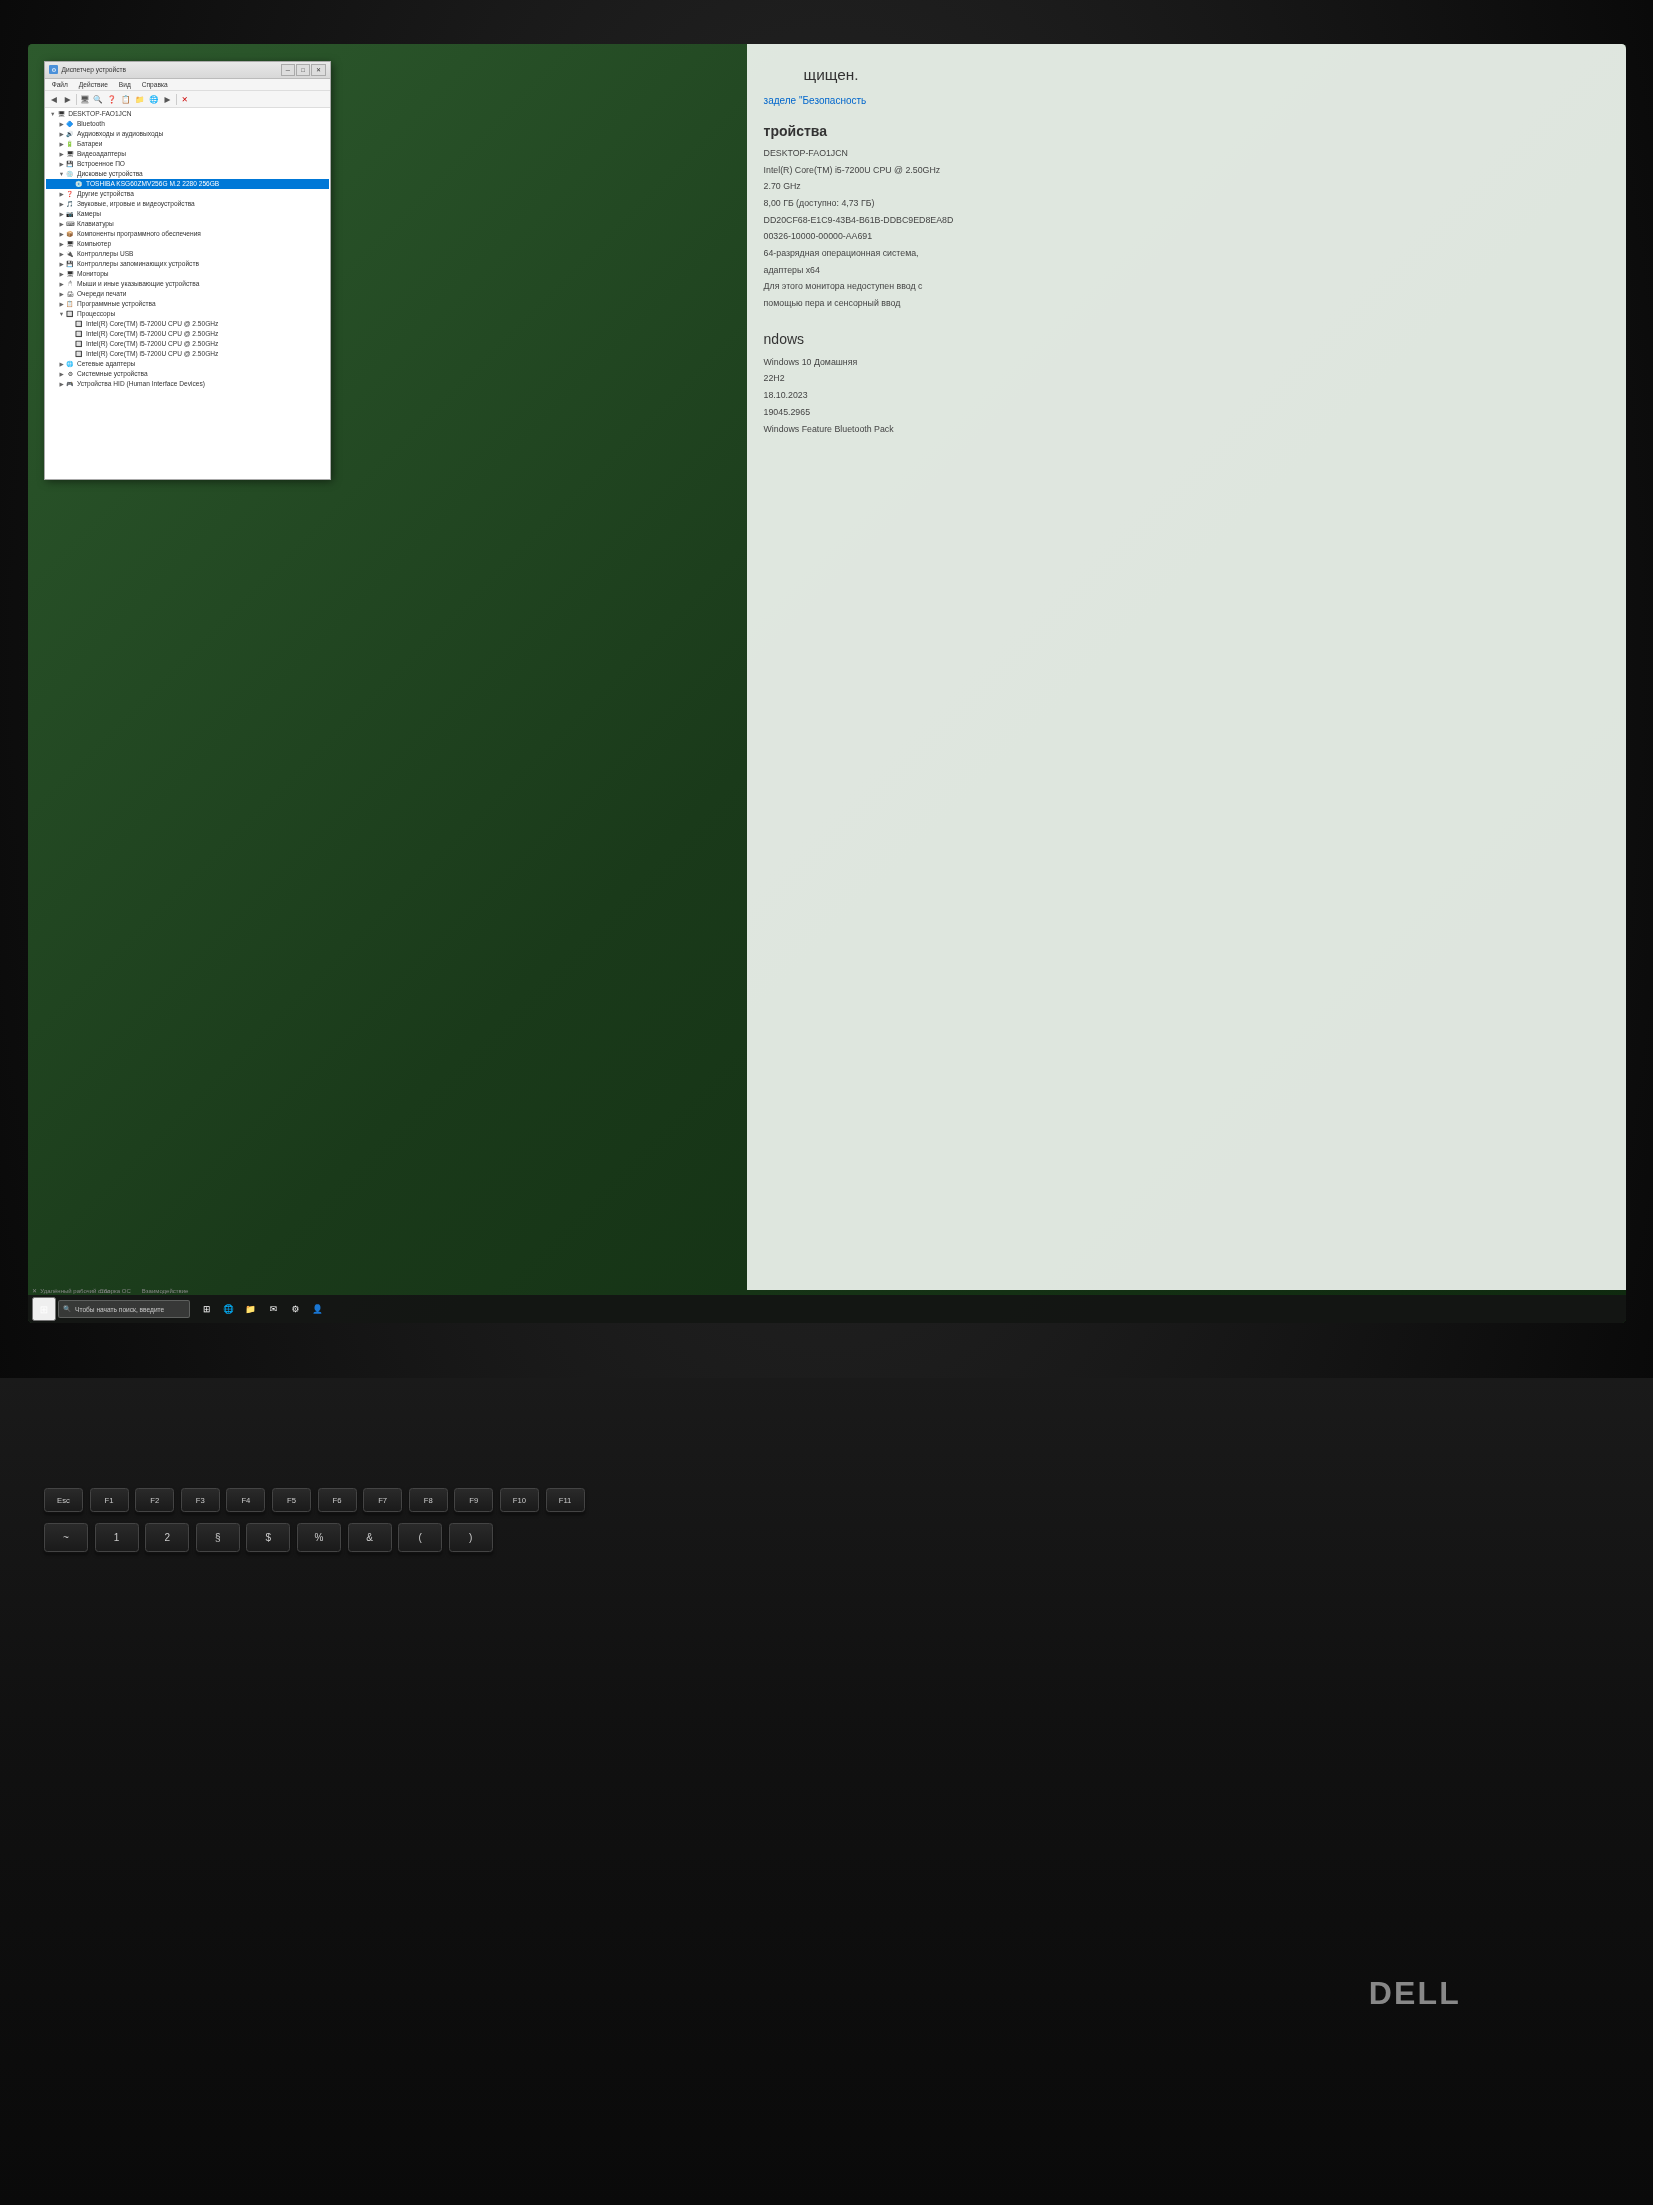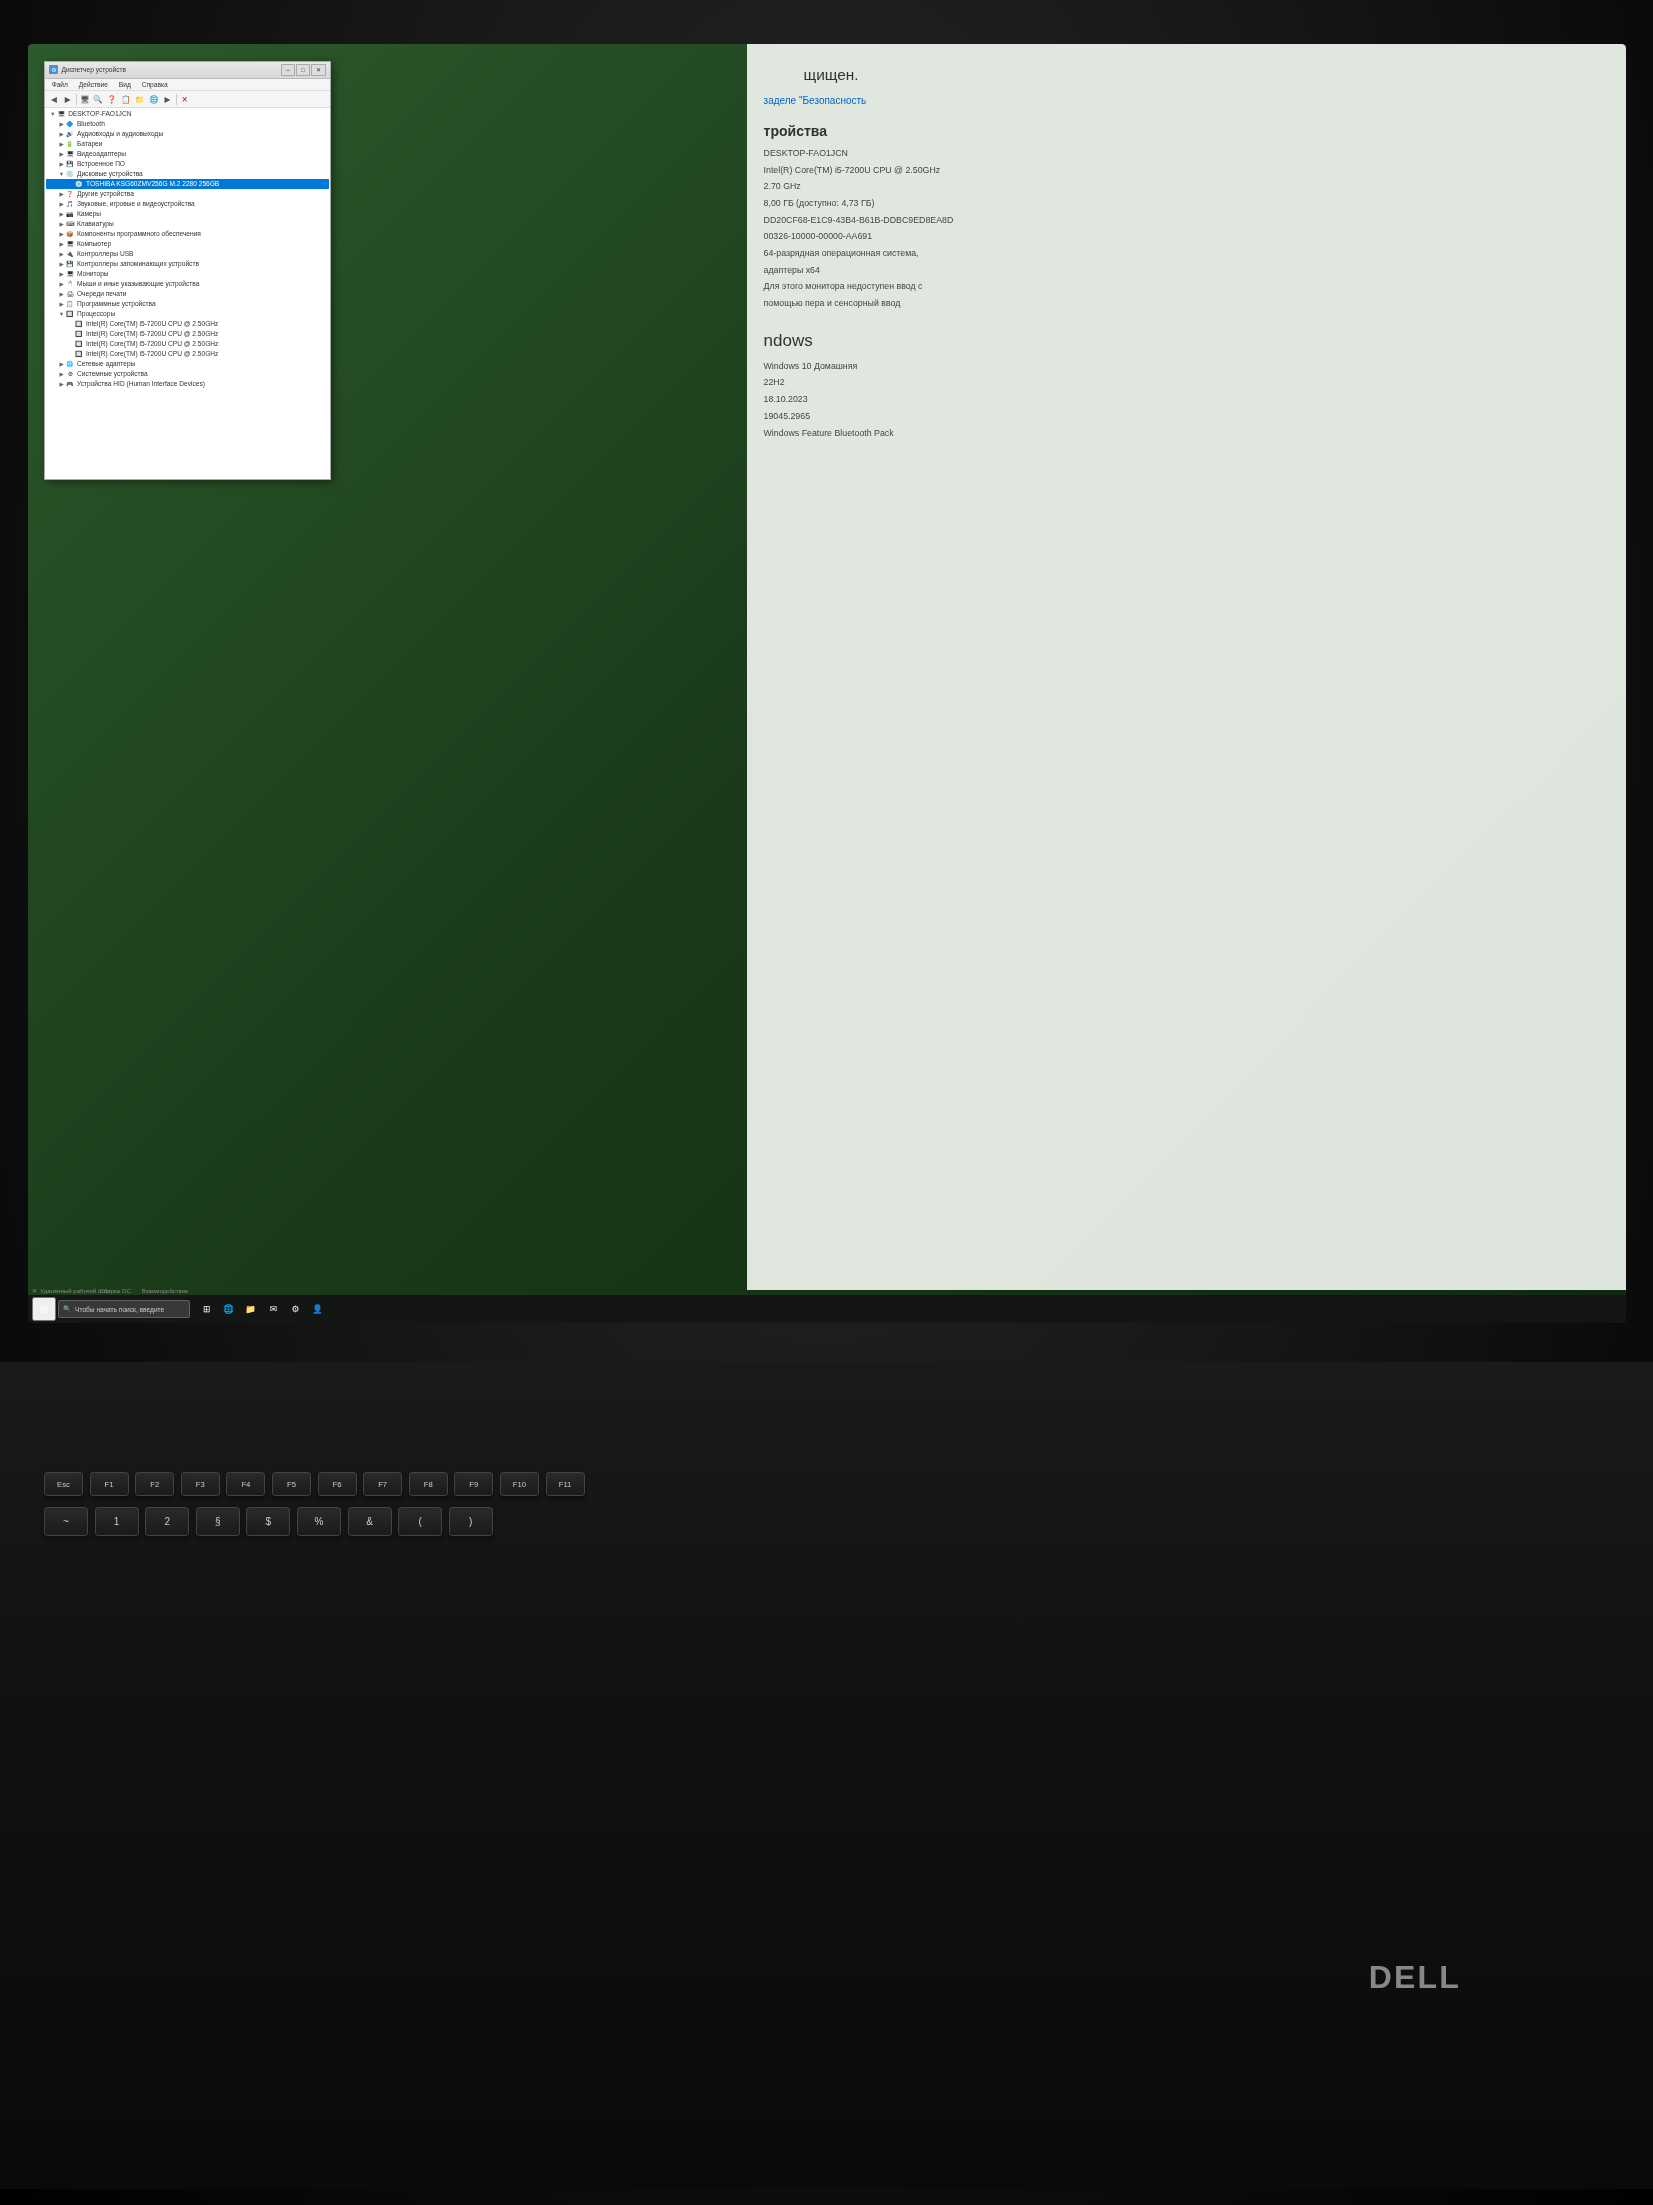--- a/index.html
+++ b/index.html
@@ -77,21 +77,21 @@
       color: #444;
       margin-bottom: 4.4px;
       line-height: 1.4;
     }
 
     .system-info-panel .windows-section {
       margin-top: 22px;
     }
 
     .system-info-panel .windows-title {
-      font-size: 17px;
+      font-size: 14px;
       color: #333;
       margin-bottom: 8.3px;
     }
 
     
     .device-manager-window {
       position: absolute;
       top: 16.5px;
       left: 16.5px;
       width: 287px;
@@ -292,21 +292,21 @@
       justify-content: center;
       cursor: pointer;
       color: white;
       font-size: 8.8px;
       border-radius: 2.2px;
     }
 
     
     .keyboard-area {
       position: absolute;
-      bottom: 16px;
+      bottom: 0;
       left: 0;
       right: 0;
       height: 827px;
       background: linear-gradient(to bottom, #1a1a1a 0%, #111 40%, #0a0a0a 100%);
     }
 
     .keyboard-keys {
       position: absolute;
       top: 110px;
       left: 44px;

